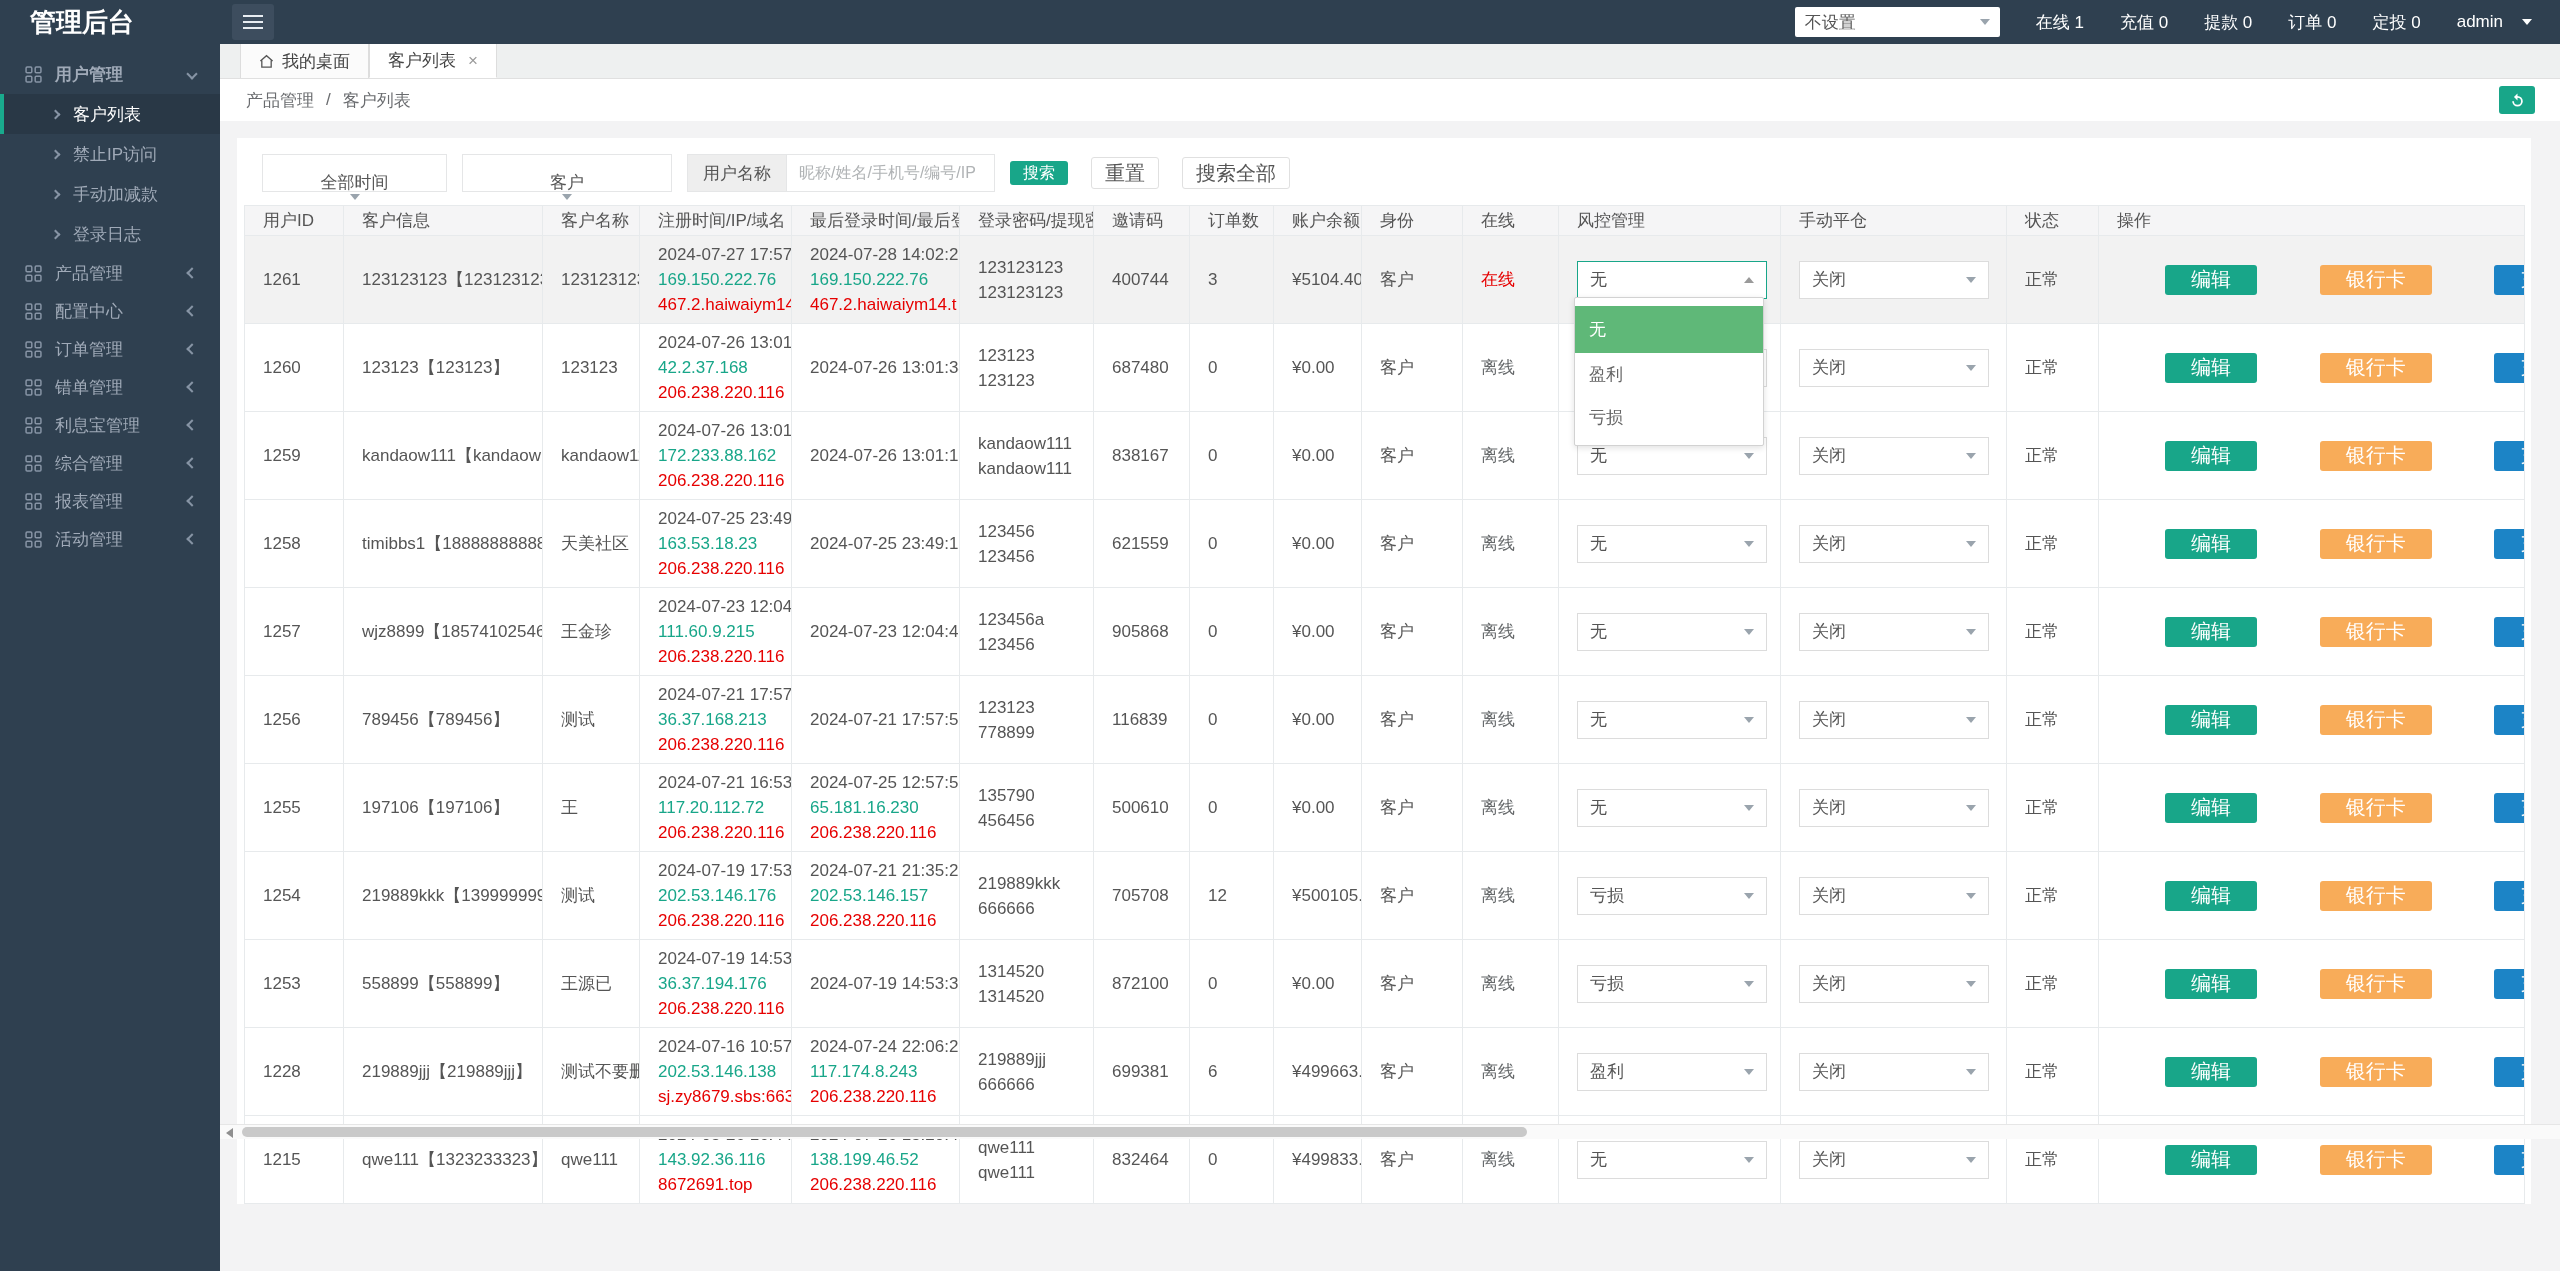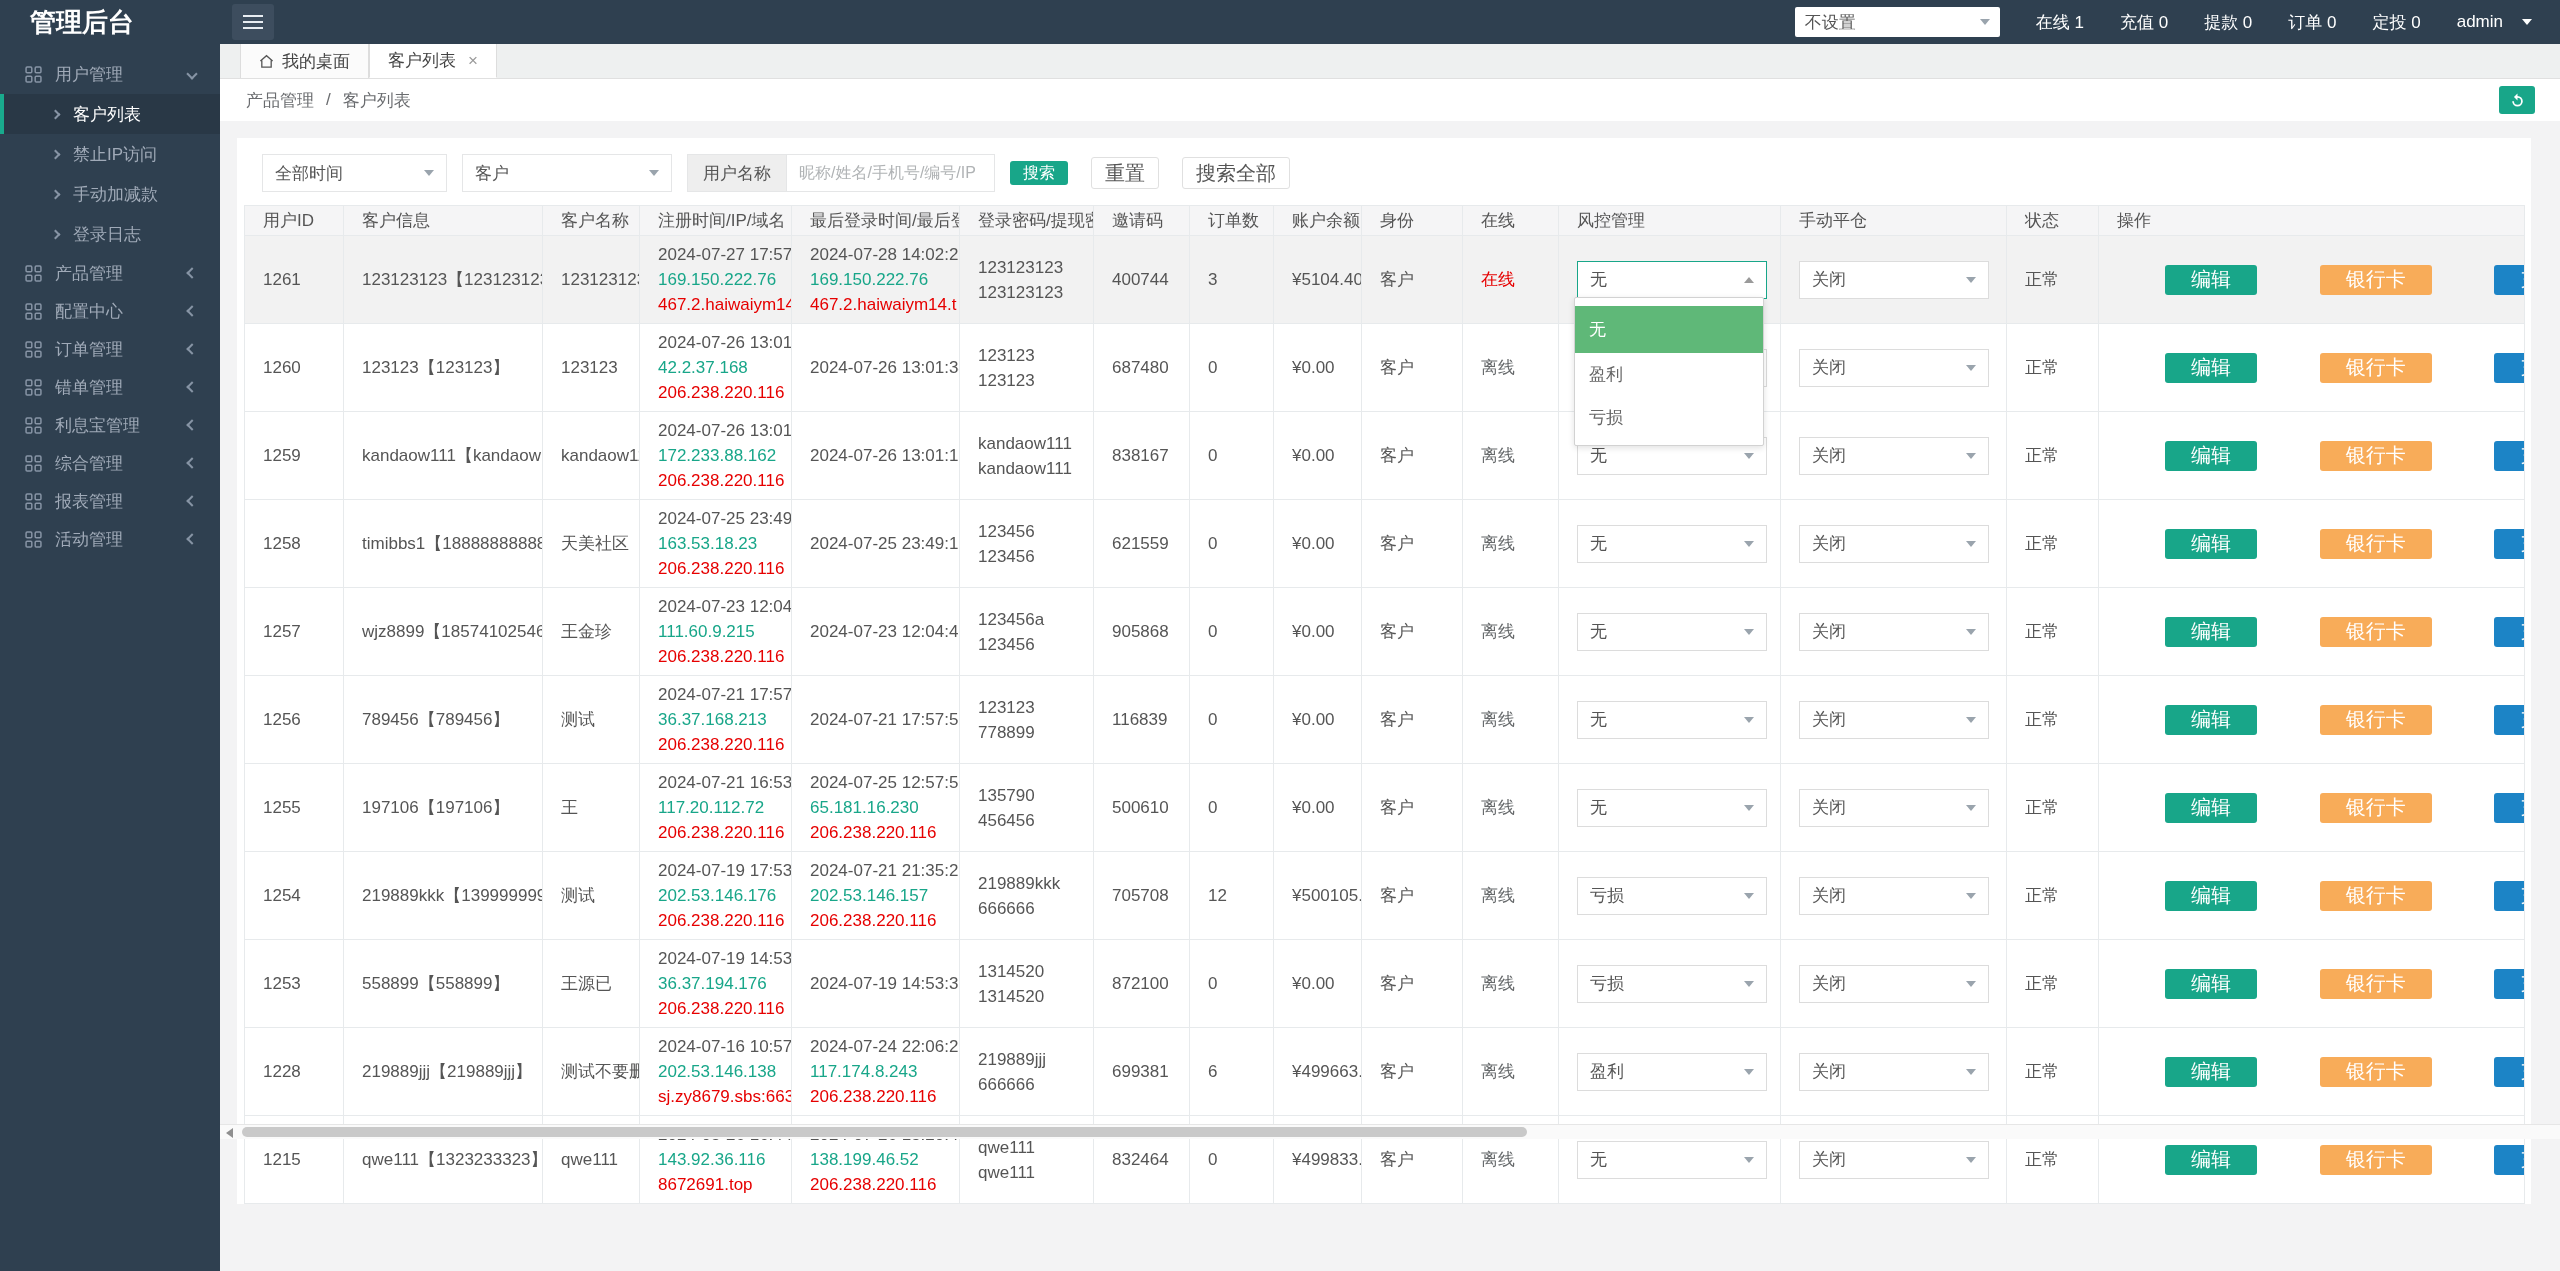--- a/index.html
+++ b/index.html
@@ -18,21 +18,21 @@
     align-items:center; justify-content:space-between; padding:0 10px; font-size:17px; color:#555; cursor:pointer;gap:36px; }
   .stat { color:#fff; font-size:17px; cursor:pointer; white-space:nowrap; }
   .admin { color:#fff; font-size:17px; display:flex; align-items:center; gap:19px; cursor:pointer; }
   .car-down { width:0; height:0; border-left:5px solid transparent; border-right:5px solid transparent; border-top:6px solid #9aa4ad; }
   .car-down.white { border-top-color:#fff; }
   .car-up { width:0; height:0; border-left:5px solid transparent; border-right:5px solid transparent; border-bottom:6px solid #9a9a9a; }
 
   
   .sidebar { position:absolute; left:0; top:44px; width:220px; height:1227px; background:#2f4050; z-index:40; padding-top:10px; }
   .nav-item { height:38px; display:flex; align-items:center; color:#a0aab8; font-size:17px; cursor:pointer; padding-left:25px; }
-  .nav-item.lv1 { height:40px; }
+  .nav-item.lv1 { height:40px;font-weight:bold; }
   .nav-item .grid-ic { margin-right:13px; display:flex; color:#8794a5; }
   .nav-item .lbl { flex:0 0 auto; }
   .chev { width:8px; height:8px; border-right:2px solid #8794a5; border-bottom:2px solid #8794a5; display:inline-block; }
   .chev.right { transform:rotate(-45deg); }
   .chev.left  { transform:rotate(135deg); }
   .chev.down  { transform:rotate(45deg); }
   .nav-item .side-chev { margin-left:auto; margin-right:24px; }
   .sub-item { height:40px; display:flex; align-items:center; color:#a0aab8; font-size:17px; cursor:pointer; padding-left:52px; position:relative; }
   .sub-item .chev { margin-right:14px; width:7px; height:7px; }
   .sub-item.active { background:#293846; color:#fff; }
@@ -51,21 +51,21 @@
   .crumb { font-size:17px; color:#6a6c6f; display:flex; gap:12px; align-items:center; }
   .refresh-btn { position:absolute; right:25px; top:7px; width:36px; height:28px; background:#18a689;
     border:none; border-radius:3px; display:flex; align-items:center; justify-content:center; cursor:pointer; }
 
   .content { position:absolute; left:0; top:78px; width:2340px; height:1149px; background:#f3f3f4; padding:16px 29px 0 17px; }
   .card { background:#fff; width:2294px; min-height:974px; padding:10px 7px 0 7px; position:relative; }
 
   
   .filters { display:flex; align-items:center; gap:15px; margin:5px 0 12px 18px; height:40px; }
   .f-select { width:185px; height:38px; border:1px solid #e5e6e7; background:#fff; display:flex;
-    align-items:center; justify-content:space-between; padding:16px 12px; font-size:17px; color:#555; cursor:pointer; }
+    align-items:center; justify-content:space-between; padding:16px 12px; font-size:17px; color:#555; cursor:pointer;flex-direction:column; }
   .f-select.w2 { width:210px; }
   .in-group { display:flex; align-items:stretch; }
   .in-addon { background:#eee; border:1px solid #e5e6e7; padding:0 15px; display:flex; align-items:center; font-size:17px; color:#555; }
   .in-text { width:208px; height:38px; border:1px solid #e5e6e7; border-left:none; padding:0 12px; font-size:16px; color:#555; outline:none; }
   .in-text::placeholder { color:#b0b3b5; }
   .btn-search { background:#18a689; color:#fff; border:none; border-radius:3px; height:24px; padding:0 13px; font-size:16px; cursor:pointer; }
   .btn-plain { background:#fff; color:#555; border:1px solid #e0e0e0; border-radius:3px; height:32px; padding:0 13px; font-size:20px; cursor:pointer; margin-left:8px; }
 
   
   table.grid { border-collapse:collapse; table-layout:fixed; width:2280px; font-size:17px; color:#555; }

